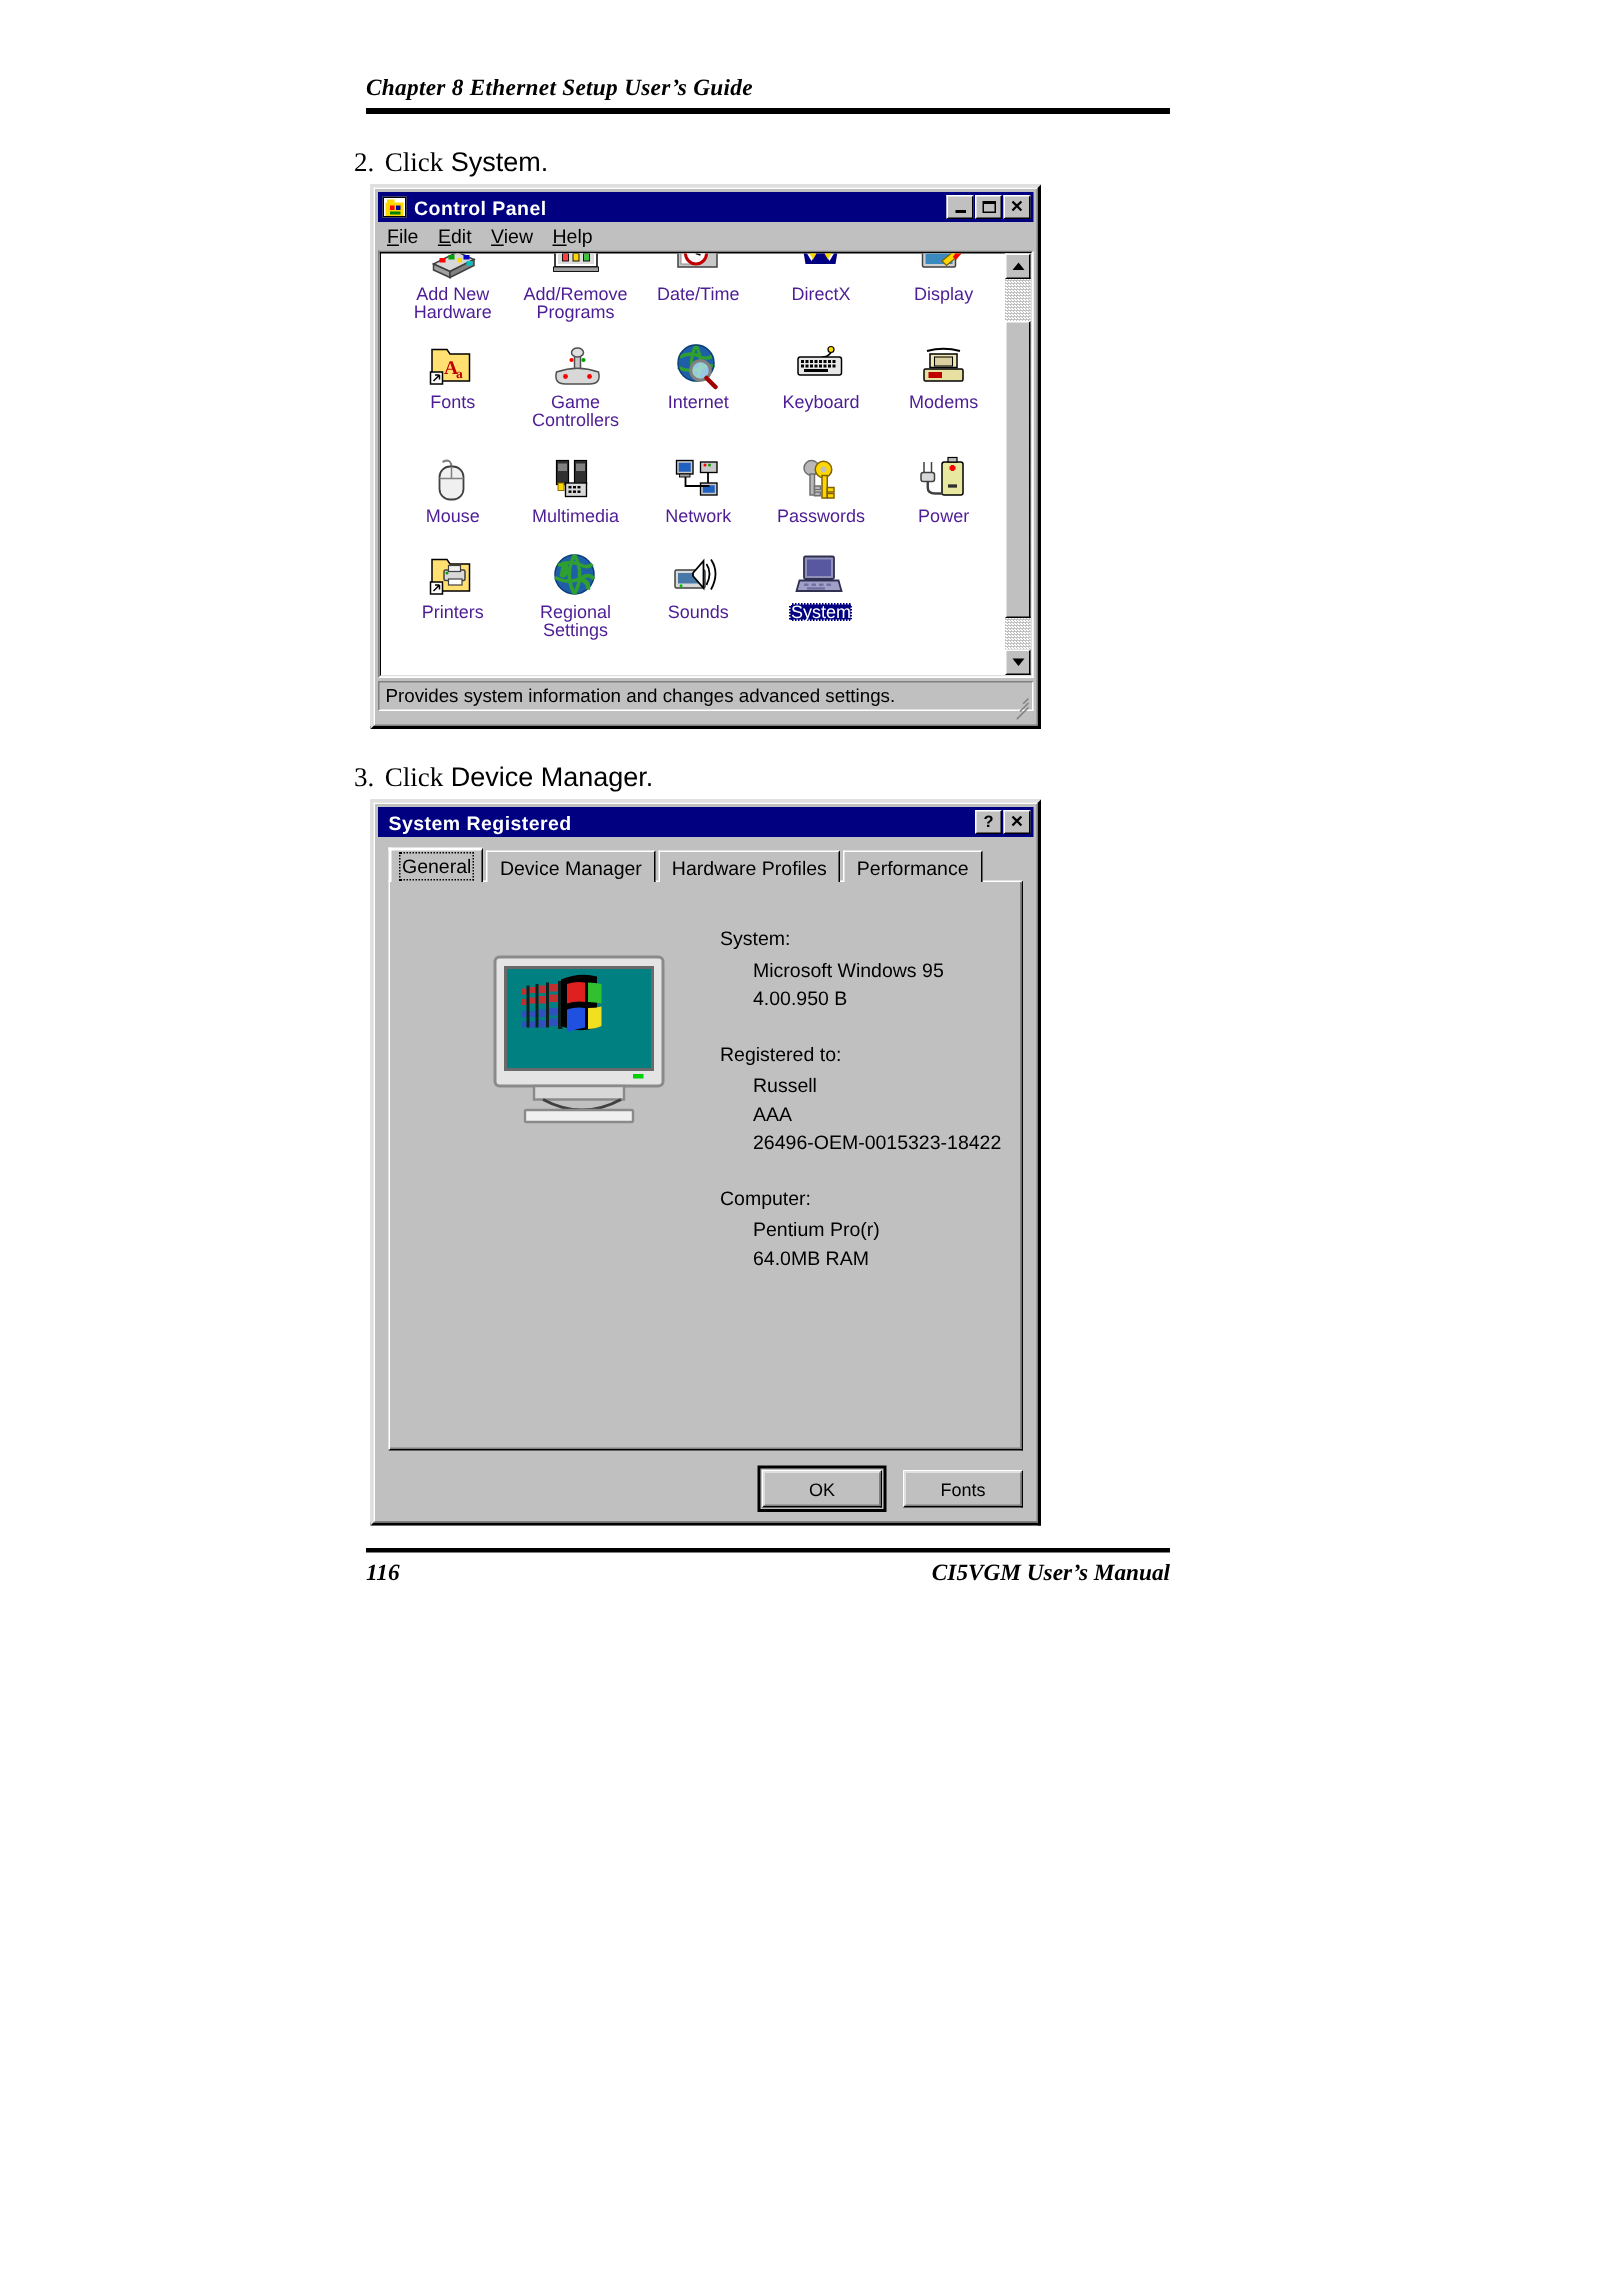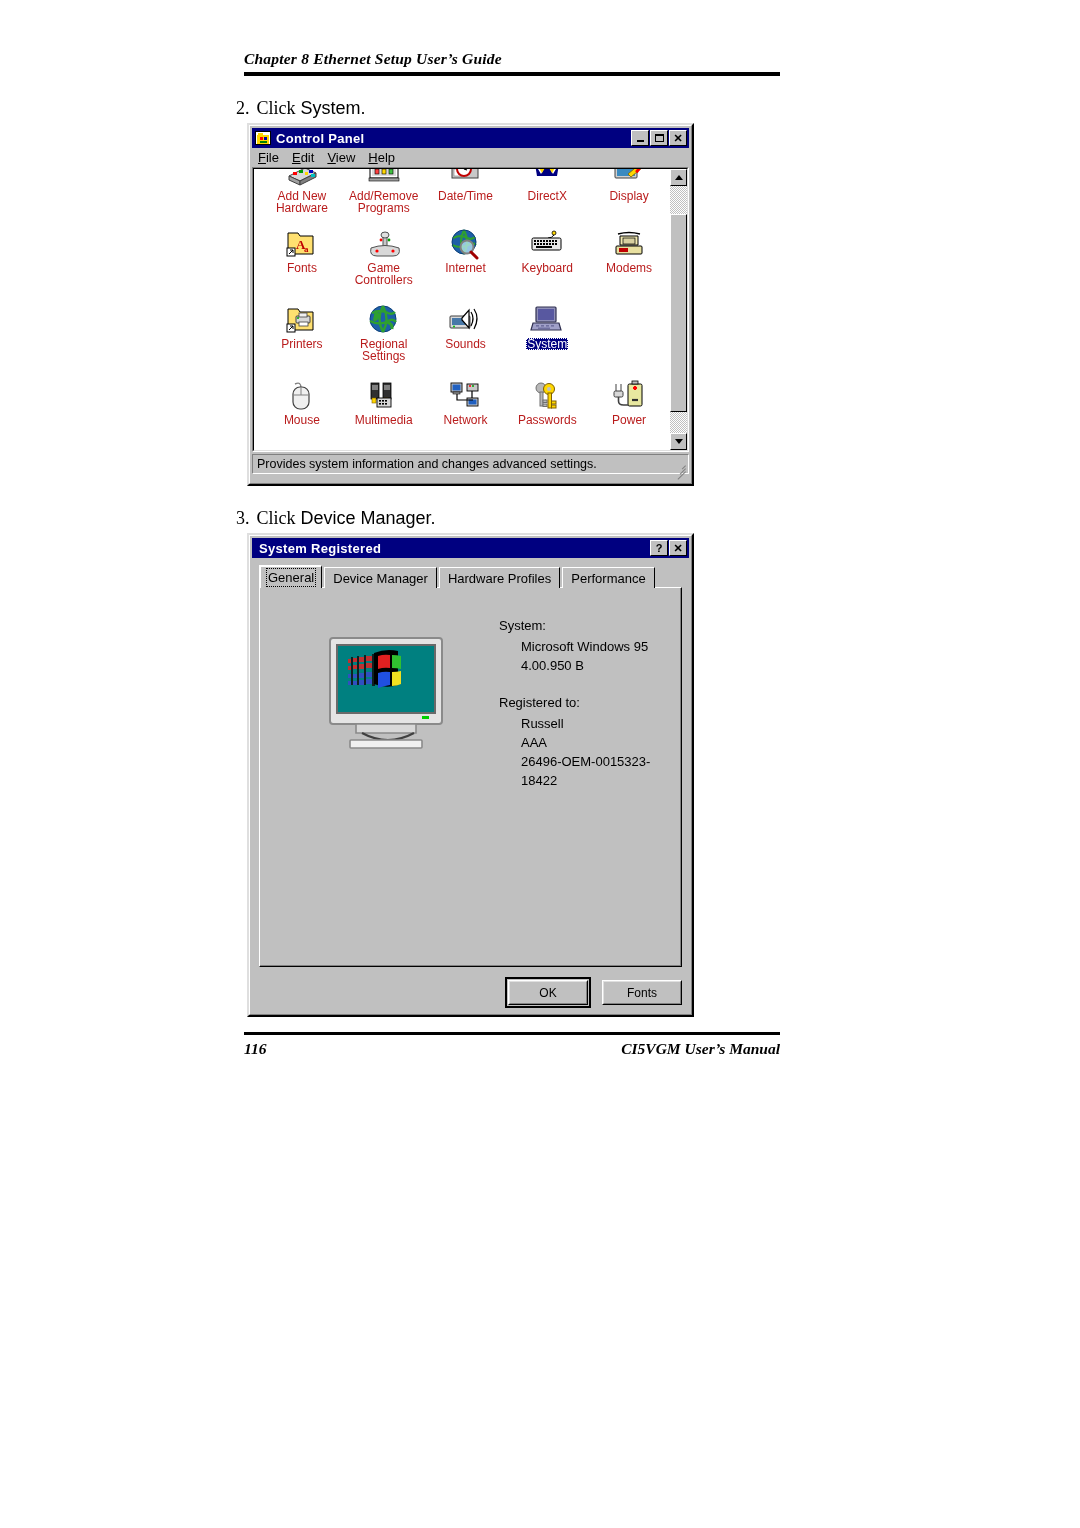--- a/index.html
+++ b/index.html
@@ -118,21 +118,21 @@
     border-right:1px solid #dfdfdf; border-bottom:1px solid #dfdfdf;
   }
 
   .iconpane { position:absolute; left:2px; top:1px; right:18px; bottom:1px; overflow:hidden; }
   .icon-row { display:flex; }
   .cp-item {
     width:84px; display:flex; flex-direction:column; align-items:center;
   }
   .cp-ico { width:34px; height:32px; position:relative; }
   .cp-label {
-    font-family:"Liberation Sans", sans-serif; font-size:12px; color:#b91c1c;
+    font-family:"Liberation Sans", sans-serif; font-size:12px; color:#4c1d95;
     text-align:center; line-height:12px; margin-top:2px; white-space:pre-line;
   }
   .cp-label.sel {
     background:#000080; color:#ffffff;
     outline:1px dotted #ffffff; outline-offset:-1px;
     padding:0 1px;
   }
 
   
   .vscroll {
@@ -199,21 +199,21 @@
     position:relative;
     height:380px;
   }
   .tabpanel .tp-in {
     position:absolute; inset:0;
     border-top:0; border-left:0;
     border-right:1px solid #808080; border-bottom:1px solid #808080;
   }
 
   .sysinfo {
-    position:absolute; left:239px; top:28px;
+    position:absolute; left:220px; top:28px;
     font-family:"Liberation Sans", sans-serif; font-size:13px; color:#000;
     line-height:19px;
   }
   .sysinfo .grp { margin-bottom:18px; }
   .sysinfo .grp:last-child { margin-bottom:0; }
   .sysinfo .hdr { margin-bottom:2px; }
   .sysinfo .val { margin-left:22px; }
 
   
   .monitor { position:absolute; left:62px; top:48px; width:132px; height:120px; }
@@ -458,85 +458,20 @@
               <div class="cp-label">Modems</div>
             </div>
 
           </div>
 
           <div class="icon-row" style="margin-top:18px; margin-left:6px;">
 
             <div class="cp-item">
               <div class="cp-ico">
                 <svg width="34" height="32" viewBox="0 0 34 32">
-                  <path d="M3,5 h10 l2,3 h13 v18 h-25 z" fill="#ffe070" stroke="#000" stroke-width="1"></path>
-                  <rect x="11" y="12" width="14" height="7" rx="1" fill="#d8d8d8" stroke="#404040" stroke-width="1"></rect>
-                  <rect x="14" y="9" width="8" height="4" fill="#f0f0f0" stroke="#404040" stroke-width="0.8"></rect>
-                  <rect x="14" y="18" width="9" height="4" fill="#ffffff" stroke="#404040" stroke-width="0.8"></rect>
-                  <circle cx="13" cy="14" r="1" fill="#00a000"></circle>
-                  <rect x="2" y="20" width="8" height="8" fill="#ffffff" stroke="#000" stroke-width="1"></rect>
-                  <path d="M4,26 L8,22 M8,22 h-3 M8,22 v3" stroke="#000" stroke-width="1" fill="none"></path>
-                </svg>
-              </div>
-              <div class="cp-label">Printers</div>
-            </div>
-
-            <div class="cp-item">
-              <div class="cp-ico">
-                <svg width="34" height="32" viewBox="0 0 34 32">
-                  <circle cx="16" cy="15" r="13" fill="#1e5fa8" stroke="#0a3f78" stroke-width="1"></circle>
-                  <path d="M5,9 q9,-4 16,0 q4,2 7,-1 M3,17 q10,5 18,0 q5,-3 8,1 M16,2 q-7,13 0,26 M16,2 q7,13 0,26" stroke="#2fa02f" stroke-width="2.4" fill="none"></path>
-                  <path d="M8,6 q6,3 4,8 q-3,5 -6,2" fill="#2fa02f"></path>
-                  <path d="M20,18 q6,2 5,7" stroke="#2fa02f" stroke-width="3" fill="none"></path>
-                </svg>
-              </div>
-              <div class="cp-label">Regional
-Settings</div>
-            </div>
-
-            <div class="cp-item">
-              <div class="cp-ico">
-                <svg width="34" height="32" viewBox="0 0 34 32">
-                  <rect x="2" y="12" width="20" height="12" rx="1" fill="#d8d8d8" stroke="#404040" stroke-width="1"></rect>
-                  <rect x="4" y="14" width="16" height="7" fill="#4878a8"></rect>
-                  <circle cx="6" cy="22.5" r="1" fill="#00c000"></circle>
-                  <path d="M14,14 l7,-8 v18 l-7,-8 z" fill="#ffffff" stroke="#000" stroke-width="1.2"></path>
-                  <path d="M23,8 q4,6 0,14 M26,5 q6,9 0,20" stroke="#000" stroke-width="1.2" fill="none"></path>
-                </svg>
-              </div>
-              <div class="cp-label">Sounds</div>
-            </div>
-
-            <div class="cp-item">
-              <div class="cp-ico">
-                <svg width="34" height="32" viewBox="0 0 34 32">
-                  <rect x="6" y="3" width="20" height="15" rx="1" fill="#9090b8" stroke="#303050" stroke-width="1.2"></rect>
-                  <rect x="8" y="5" width="16" height="11" fill="#5858a0"></rect>
-                  <path d="M3,19 h26 l2,7 h-30 z" fill="#a0a0c8" stroke="#303050" stroke-width="1.2"></path>
-                  <g fill="#7070a0">
-                    <rect x="6" y="21" width="3" height="1.6"></rect>
-                      <rect x="11" y="21" width="3" height="1.6"></rect>
-                    <rect x="16" y="21" width="3" height="1.6"></rect>
-                      <rect x="21" y="21" width="3" height="1.6"></rect>
-                    <rect x="8" y="23.5" width="12" height="1.6"></rect>
-                  </g>
-                </svg>
-              </div>
-              <div class="cp-label sel">System</div>
-            </div>
-
-            <div class="cp-item"></div>
-
-          </div>
-
-          <div class="icon-row" style="margin-top:18px; margin-left:6px;">
-
-            <div class="cp-item">
-              <div class="cp-ico">
-                <svg width="34" height="32" viewBox="0 0 34 32">
                   <path d="M10,4 q6,-3 6,4" stroke="#808080" stroke-width="1.4" fill="none"></path>
                   <rect x="8" y="7" width="16" height="22" rx="7" fill="#f0f0f0" stroke="#404040" stroke-width="1.2"></rect>
                   <path d="M16,7 v8 M8,15 h16" stroke="#808080" stroke-width="1"></path>
                 </svg>
               </div>
               <div class="cp-label">Mouse</div>
             </div>
 
             <div class="cp-item">
               <div class="cp-ico">
@@ -611,20 +546,85 @@
                     <rect x="2" y="11" width="9" height="6" rx="1.5" fill="#d8d8d8"></rect>
                     <path d="M6.5,17 v4 q0,4 5,4 h5" fill="none" stroke-width="1.6"></path>
                   </g>
                 </svg>
               </div>
               <div class="cp-label">Power</div>
             </div>
 
           </div>
 
+          <div class="icon-row" style="margin-top:18px; margin-left:6px;">
+
+            <div class="cp-item">
+              <div class="cp-ico">
+                <svg width="34" height="32" viewBox="0 0 34 32">
+                  <path d="M3,5 h10 l2,3 h13 v18 h-25 z" fill="#ffe070" stroke="#000" stroke-width="1"></path>
+                  <rect x="11" y="12" width="14" height="7" rx="1" fill="#d8d8d8" stroke="#404040" stroke-width="1"></rect>
+                  <rect x="14" y="9" width="8" height="4" fill="#f0f0f0" stroke="#404040" stroke-width="0.8"></rect>
+                  <rect x="14" y="18" width="9" height="4" fill="#ffffff" stroke="#404040" stroke-width="0.8"></rect>
+                  <circle cx="13" cy="14" r="1" fill="#00a000"></circle>
+                  <rect x="2" y="20" width="8" height="8" fill="#ffffff" stroke="#000" stroke-width="1"></rect>
+                  <path d="M4,26 L8,22 M8,22 h-3 M8,22 v3" stroke="#000" stroke-width="1" fill="none"></path>
+                </svg>
+              </div>
+              <div class="cp-label">Printers</div>
+            </div>
+
+            <div class="cp-item">
+              <div class="cp-ico">
+                <svg width="34" height="32" viewBox="0 0 34 32">
+                  <circle cx="16" cy="15" r="13" fill="#1e5fa8" stroke="#0a3f78" stroke-width="1"></circle>
+                  <path d="M5,9 q9,-4 16,0 q4,2 7,-1 M3,17 q10,5 18,0 q5,-3 8,1 M16,2 q-7,13 0,26 M16,2 q7,13 0,26" stroke="#2fa02f" stroke-width="2.4" fill="none"></path>
+                  <path d="M8,6 q6,3 4,8 q-3,5 -6,2" fill="#2fa02f"></path>
+                  <path d="M20,18 q6,2 5,7" stroke="#2fa02f" stroke-width="3" fill="none"></path>
+                </svg>
+              </div>
+              <div class="cp-label">Regional
+Settings</div>
+            </div>
+
+            <div class="cp-item">
+              <div class="cp-ico">
+                <svg width="34" height="32" viewBox="0 0 34 32">
+                  <rect x="2" y="12" width="20" height="12" rx="1" fill="#d8d8d8" stroke="#404040" stroke-width="1"></rect>
+                  <rect x="4" y="14" width="16" height="7" fill="#4878a8"></rect>
+                  <circle cx="6" cy="22.5" r="1" fill="#00c000"></circle>
+                  <path d="M14,14 l7,-8 v18 l-7,-8 z" fill="#ffffff" stroke="#000" stroke-width="1.2"></path>
+                  <path d="M23,8 q4,6 0,14 M26,5 q6,9 0,20" stroke="#000" stroke-width="1.2" fill="none"></path>
+                </svg>
+              </div>
+              <div class="cp-label">Sounds</div>
+            </div>
+
+            <div class="cp-item">
+              <div class="cp-ico">
+                <svg width="34" height="32" viewBox="0 0 34 32">
+                  <rect x="6" y="3" width="20" height="15" rx="1" fill="#9090b8" stroke="#303050" stroke-width="1.2"></rect>
+                  <rect x="8" y="5" width="16" height="11" fill="#5858a0"></rect>
+                  <path d="M3,19 h26 l2,7 h-30 z" fill="#a0a0c8" stroke="#303050" stroke-width="1.2"></path>
+                  <g fill="#7070a0">
+                    <rect x="6" y="21" width="3" height="1.6"></rect>
+                      <rect x="11" y="21" width="3" height="1.6"></rect>
+                    <rect x="16" y="21" width="3" height="1.6"></rect>
+                      <rect x="21" y="21" width="3" height="1.6"></rect>
+                    <rect x="8" y="23.5" width="12" height="1.6"></rect>
+                  </g>
+                </svg>
+              </div>
+              <div class="cp-label sel">System</div>
+            </div>
+
+            <div class="cp-item"></div>
+
+          </div>
+
         </div>
 
         <div class="vscroll">
           <div class="sb-btn" style="position:absolute;top:0;left:0;">
             <i class="arrow-up"></i>
           </div>
           <div class="sb-track">
             <div class="sb-thumb" style="top:28px; height:198px;"></div>
           </div>
           <div class="sb-btn" style="position:absolute;bottom:0;left:0;">
@@ -741,20 +741,25 @@
               <div class="hdr">System:</div>
               <div class="val">Microsoft Windows 95</div>
               <div class="val">4.00.950 B</div>
             </div>
             <div class="grp">
               <div class="hdr">Registered to:</div>
               <div class="val">Russell</div>
               <div class="val">AAA</div>
               <div class="val">26496-OEM-0015323-18422</div>
             </div>
+            <div class="grp">
+              <div class="hdr">Computer:</div>
+              <div class="val">Pentium Pro(r)</div>
+              <div class="val">64.0MB RAM</div>
+            </div>
           </div>
         </div>
 
         <div class="btnrow">
           <div class="w95btn default">
             <span class="bin"></span>
             <span>OK</span>
           </div>
           <div class="w95btn">
             <span class="bin"></span>

